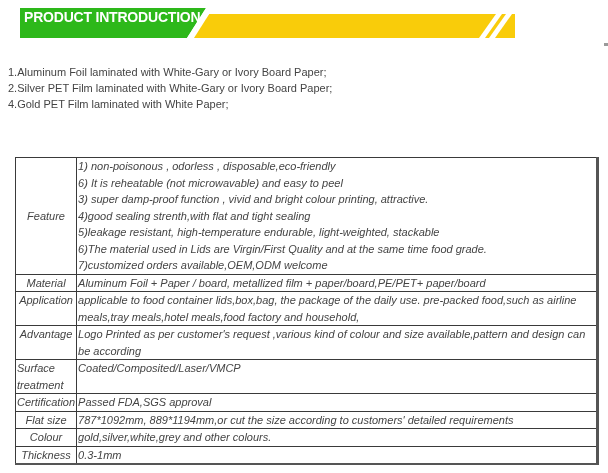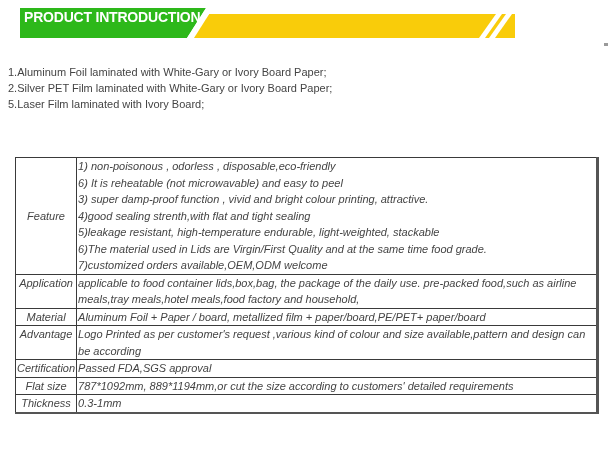--- a/index.html
+++ b/index.html
@@ -42,69 +42,85 @@
     <polygon points="476,6 482,6 465,30 459,30" fill="#ffffff"></polygon>
     <polygon points="486,6 492,6 475,30 469,30" fill="#ffffff"></polygon>
   </svg>
   <span class="banner-title">PRODUCT INTRODUCTION</span>
 </div>
 <div class="edge-mark"></div>
 
 <ul class="intro-list">
   <li>1.Aluminum Foil laminated with White-Gary or Ivory Board Paper;</li>
   <li>2.Silver PET Film laminated with White-Gary or Ivory Board Paper;</li>
-  <li>5.Laser Film laminated with Ivory Board;</li>
+  <li>4.Gold PET Film laminated with White Paper;</li>
 </ul>
 
 <table class="spec">
   <tbody>
       <tr>
     <td class="lbl mid">Feature</td>
     <td class="val">
       <span class="line">1) non-poisonous , odorless , disposable,eco-friendly</span>
       <span class="line">6) It is reheatable (not microwavable) and easy to peel</span>
       <span class="line">3) super damp-proof function , vivid and bright colour printing, attractive.</span>
       <span class="line">4)good sealing strenth,with flat and tight sealing</span>
       <span class="line">5)leakage resistant, high-temperature endurable, light-weighted, stackable</span>
       <span class="line">6)The material used in Lids are Virgin/First Quality and at the same time food grade.</span>
       <span class="line">7)customized orders available,OEM,ODM welcome</span>
     </td>
   </tr>
   <tr>
+    <td class="lbl">Material</td>
+    <td class="val">
+      <span class="line">Aluminum Foil + Paper / board, metallized film + paper/board,PE/PET+ paper/board</span>
+    </td>
+  </tr>
+  <tr>
     <td class="lbl">Application</td>
     <td class="val">
       <span class="line">applicable to food container lids,box,bag, the package of the daily use. pre-packed food,such as airline</span>
       <span class="line">meals,tray meals,hotel meals,food factory and household,</span>
     </td>
   </tr>
   <tr>
-    <td class="lbl">Material</td>
-    <td class="val">
-      <span class="line">Aluminum Foil + Paper / board, metallized film + paper/board,PE/PET+ paper/board</span>
-    </td>
-  </tr>
-  <tr>
     <td class="lbl">Advantage</td>
     <td class="val">
       <span class="line">Logo Printed as per customer's request ,various kind of colour and size available,pattern and design can</span>
       <span class="line">be according</span>
+    </td>
+  </tr>
+  <tr>
+    <td class="lbl left">
+      <span class="line">Surface</span>
+      <span class="line">treatment</span>
+    </td>
+    <td class="val">
+      <span class="line">Coated/Composited/Laser/VMCP</span>
+      <span class="line">&nbsp;</span>
     </td>
   </tr>
   <tr>
     <td class="lbl">Certification</td>
     <td class="val">
       <span class="line">Passed FDA,SGS approval</span>
     </td>
   </tr>
   <tr>
     <td class="lbl">Flat size</td>
     <td class="val">
       <span class="line">787*1092mm, 889*1194mm,or cut the size according to customers' detailed requirements</span>
     </td>
   </tr>
   <tr>
+    <td class="lbl">Colour</td>
+    <td class="val">
+      <span class="line">gold,silver,white,grey and other colours.</span>
+    </td>
+  </tr>
+  <tr>
     <td class="lbl">Thickness</td>
     <td class="val">
       <span class="line">0.3-1mm</span>
     </td>
   </tr>
 </tbody>
   </table>
 
 </body></html>

